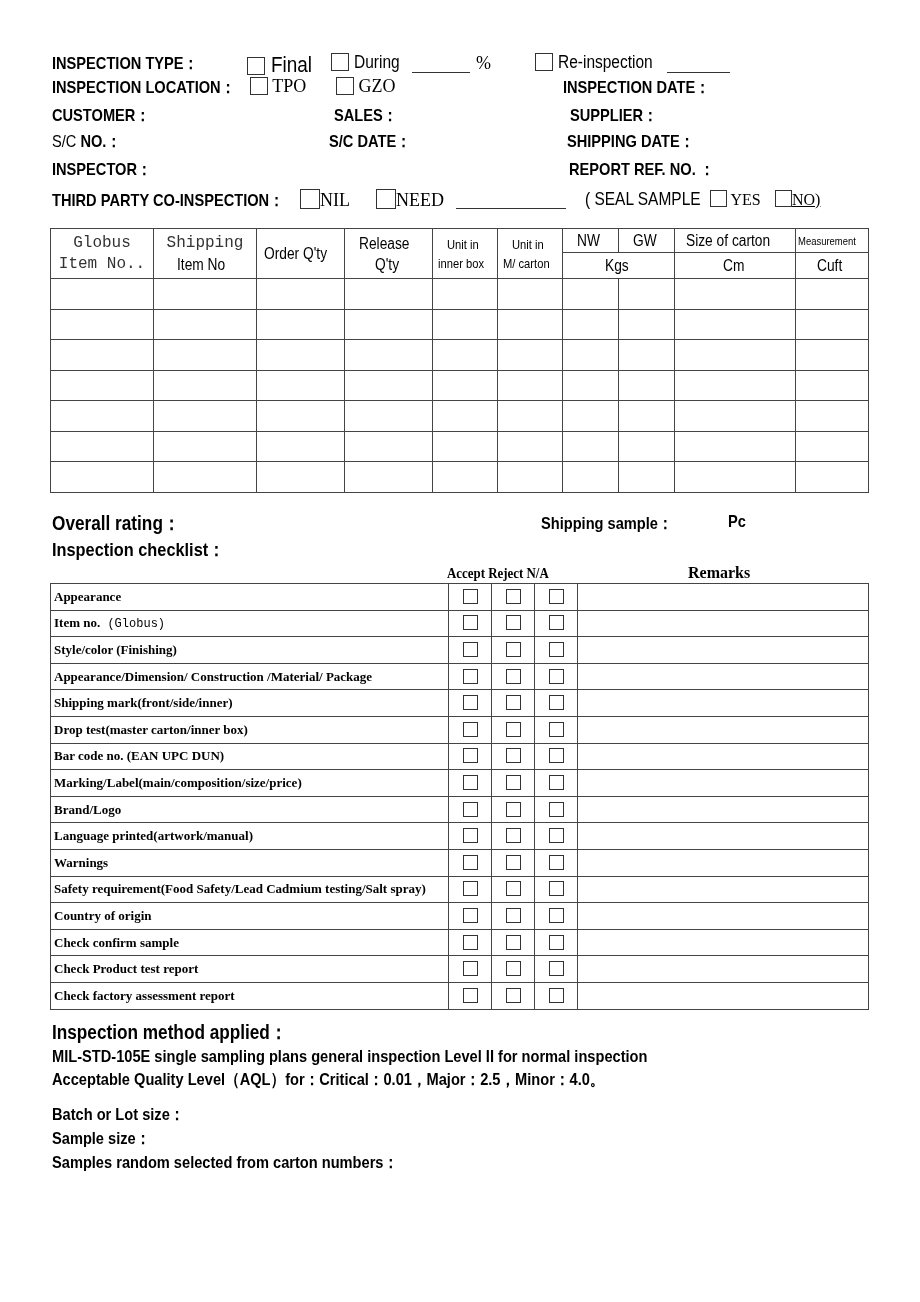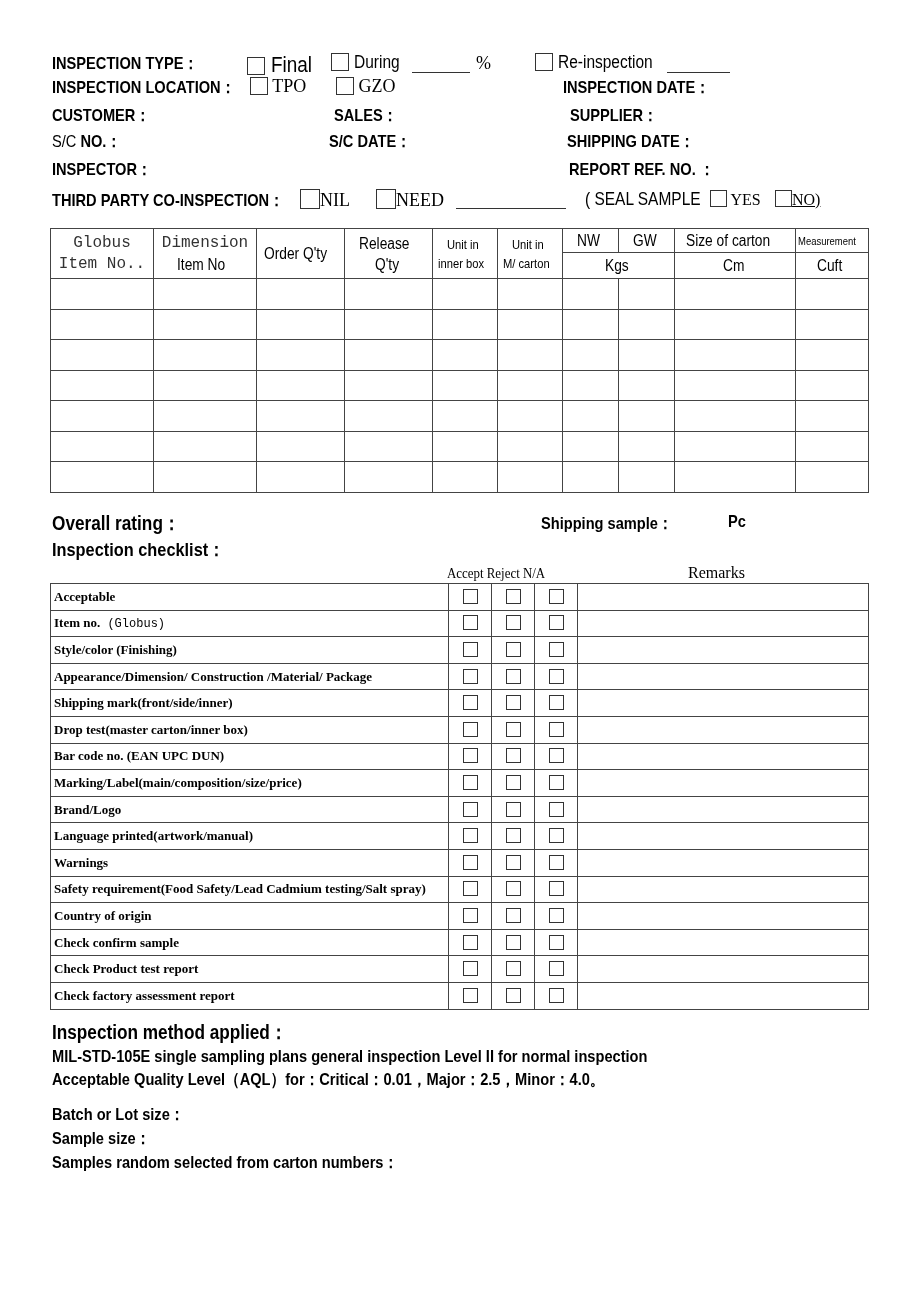--- a/index.html
+++ b/index.html
@@ -19,21 +19,21 @@
   table.items { position:absolute; left:50px; top:228px; border-collapse:collapse; table-layout:fixed; }
   table.items td { border:1px solid #444; padding:0; text-align:center; vertical-align:middle; }
   table.items td.h { font-size:16px; line-height:21px; }
   table.items .row td { height:29.5px; }
 
   
   table.check { position:absolute; left:50px; top:583px; border-collapse:collapse; table-layout:fixed; }
   table.check td { border:1px solid #444; padding:0; height:25.6px; }
   table.check td.desc { font-family:"Liberation Serif", serif; font-weight:bold; font-size:13px; padding-left:3px; white-space:nowrap; }
   table.check td.box { text-align:center; }
-  .chk-hdr { font-family:"Liberation Serif", serif; font-weight:normal; font-size:15px; }
+  .chk-hdr { font-family:"Liberation Serif", serif; font-weight:bold; font-size:15px; }
   .big { font-size:20px; font-weight:bold; }
   .mid { font-size:17px; font-weight:bold; }
 </style>
 </head>
 <body>
 
 <div class="abs" style="left:52px;top:52px;">
   <span class="cond lbl">INSPECTION TYPE：</span>
 </div>
 <div class="abs" style="left:247px;top:52px;font-size:22px;">
@@ -130,21 +130,21 @@
     <col style="width:121px">
       <col style="width:73px">
   </colgroup>
   <tbody>
       <tr style="height:24px">
     <td rowspan="2" class="h mono" style="color:#333;text-align:center;">
       <div>Globus</div>
       <div>Item No..</div>
     </td>
     <td rowspan="2" class="h">
-      <div class="mono" style="color:#333;">Dimension</div>
+      <div class="mono" style="color:#333;">Shipping</div>
       <div><span class="cond">Item No</span></div>
     </td>
     <td rowspan="2" class="h">
       <span class="cond">Order Q'ty</span>
     </td>
     <td rowspan="2" class="h">
       <div><span class="cond">Release</span></div>
       <div><span class="cond">Q'ty</span></div>
     </td>
     <td rowspan="2" style="font-size:13px;line-height:19px;">
@@ -279,21 +279,21 @@
 <table class="check">
   <colgroup>
     <col style="width:398px">
       <col style="width:43px">
       <col style="width:43px">
       <col style="width:43px">
       <col style="width:291px">
   </colgroup>
   <tbody id="check-body">
       <tr>
-        <td class="desc"><span>Acceptable</span></td>
+        <td class="desc"><span>Appearance</span></td>
         <td class="box"><span class="cb sm"></span></td>
         <td class="box"><span class="cb sm"></span></td>
         <td class="box"><span class="cb sm"></span></td>
         <td></td>
       </tr>
       <tr>
         <td class="desc"><span>Item no.</span><span style="font-family: &quot;Liberation Mono&quot;, monospace; font-weight: normal; font-size: 12px;"> (Globus)</span></td>
         <td class="box"><span class="cb sm"></span></td>
         <td class="box"><span class="cb sm"></span></td>
         <td class="box"><span class="cb sm"></span></td>

